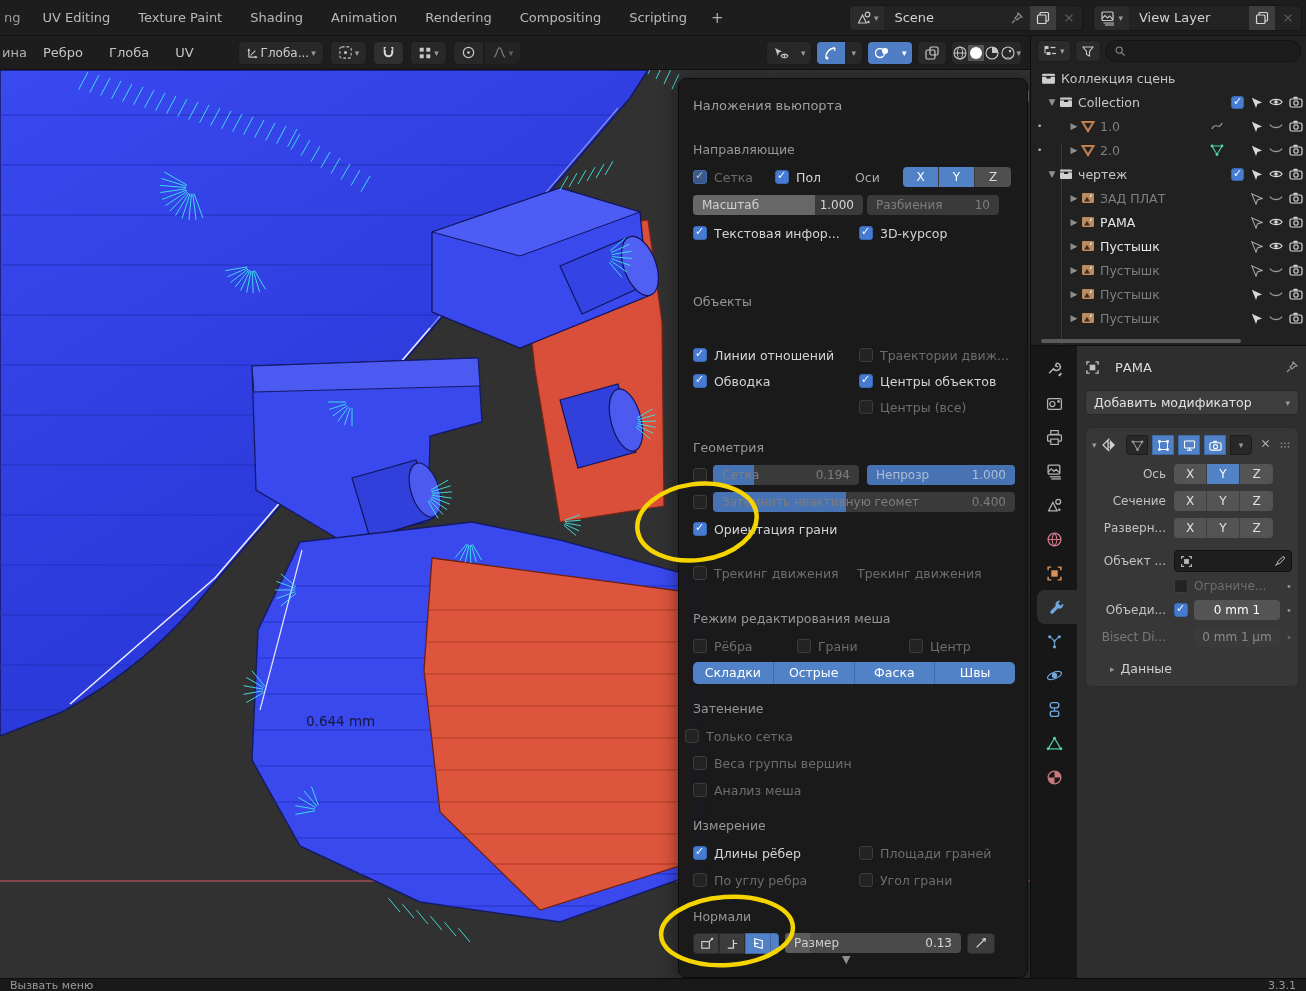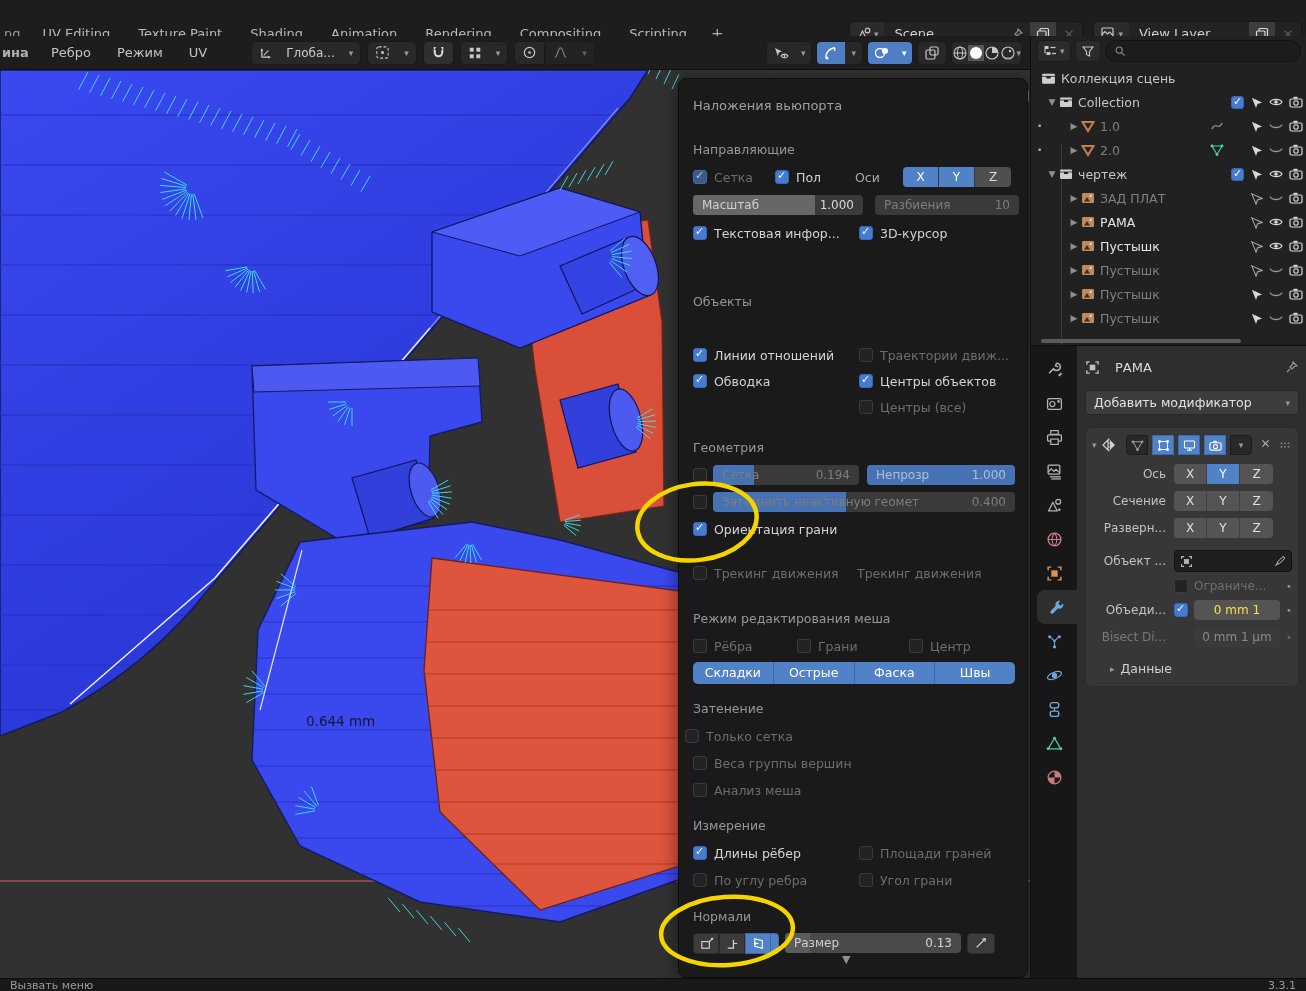--- a/index.html
+++ b/index.html
@@ -2,40 +2,40 @@
 <html><head>
 <meta charset="utf-8">
 <style>
   * { box-sizing: border-box; margin:0; padding:0; }
   html,body { width:1306px; height:991px; overflow:hidden; background:#111;
     font-family:"DejaVu Sans", sans-serif; font-size:12px; color:#c8c8c8; }
   .app { position:relative; width:1306px; height:991px; background:#1d1d1d; }
 
   
   .topbar { position:absolute; left:0; top:0; width:1306px; height:36px; background:#1d1d1d;
-    display:flex; align-items:center; border-bottom:1px solid #141414;margin-top:16px;}
+    display:flex; align-items:center; border-bottom:1px solid #141414;}
   .tabs { display:flex; align-items:center; gap:0; padding-left:2px;}
   .tab { padding:0 14px; height:26px; line-height:26px; color:#b9b9b9; font-size:13px; border-radius:5px 5px 0 0; cursor:default;}
   .tab.partial{ padding:0 8px 0 2px; color:#9a9a9a;}
   .tab-plus { color:#b0b0b0; font-size:15px; padding:0 10px;}
   .tb-right { margin-left:auto; display:flex; align-items:center; gap:10px; padding-right:4px;}
   .id-block { display:flex; align-items:center; background:#232323; border:1px solid #161616; border-radius:5px; height:26px; overflow:hidden;}
   .id-icon-btn { display:flex; align-items:center; gap:2px; padding:0 6px; height:100%; background:#2b2b2b; }
   .id-name { padding:0 10px; min-width:120px; color:#d2d2d2; font-size:13px;}
   .mini-btn { width:26px; height:100%; display:flex; align-items:center; justify-content:center; color:#9a9a9a;}
   .mini-btn.lighter{ background:#3d3d3d; color:#d8d8d8;}
   .mini-btn.dim{ color:#5f5f5f;}
   .carat { font-size:9px; color:#9a9a9a; }
 
   
   .vp-header { position:absolute; left:0; top:36px; width:1030px; height:34px; background:#1d1d1d;
     display:flex; align-items:center; border-bottom:1px solid #101010;}
   .vph-menu { color:#c4c4c4; font-size:13px; margin-right:26px;}
-  .vph-menu.partial{ margin-left:2px; margin-right:22px; color:#b0b0b0;font-weight:bold;}
-  .wbtn { display:flex; align-items:center; gap:12px; background:#282828; border:1px solid #1a1a1a;
+  .vph-menu.partial{ margin-left:2px; margin-right:16px; color:#b0b0b0;}
+  .wbtn { display:flex; align-items:center; gap:0; background:#282828; border:1px solid #1a1a1a;
     border-radius:5px; height:24px; padding:0 7px; color:#cccccc; margin-right:6px;}
   .wbtn .carat{ margin-left:2px;}
   .wbtn.toggled { background:#2f2f2f; }
   .vph-right { margin-left:auto; display:flex; align-items:center; gap:4px; padding-right:8px;}
   .tgl { display:flex; align-items:center; height:24px; background:#282828; border:1px solid #1a1a1a; border-radius:5px; overflow:hidden;}
   .tgl .seg { height:100%; display:flex; align-items:center; justify-content:center; padding:0 6px;}
   .seg.on { background:#4f7ec4; color:#fff;}
   .shade-group { display:flex; align-items:center; background:#282828; border:1px solid #1a1a1a; border-radius:5px; overflow:hidden; height:24px;}
   .shade-group .seg.sel { background:#565656; }
 
@@ -116,21 +116,21 @@
   .mod-tgl.on { background:#5181c6; border-color:#3f69a6;}
   .mod-tgl.first{ border-radius:4px 0 0 4px;} .mod-tgl.dd{ border-radius:0 4px 4px 0;}
   .prow { display:flex; align-items:center; margin-top:7px;}
   .prow .plab { width:82px; text-align:right; color:#c2c2c2; font-size:12px; padding-right:8px; white-space:nowrap; overflow:hidden; flex:none;}
   .prow .plab.dim { color:#787878;}
   .pseg { display:flex; border-radius:4px; overflow:hidden;}
   .pseg span { width:33px; height:20px; line-height:20px; text-align:center; background:#545454; color:#e0e0e0; border-right:1px solid #404040; font-size:12px;}
   .pseg span:last-child{border-right:none;}
   .pseg span.sel { background:#5181c6; color:#fff;}
   .objfield { display:flex; align-items:center; width:118px; height:22px; background:#1f1f1f; border:1px solid #121212; border-radius:4px; padding:0 5px; gap:4px;}
-  .valfield { width:86px; height:20px; background:#545454; border-radius:4px; color:#fde047; text-align:center; line-height:20px; font-size:12px;}
+  .valfield { width:86px; height:20px; background:#545454; border-radius:4px; color:#ffffff; text-align:center; line-height:20px; font-size:12px;}
   .valfield.dis { background:#3a3a3a; color:#8a8a8a;}
   .adot { color:#909090; font-size:10px; margin-left:8px;}
   .dataexp { display:flex; align-items:center; gap:6px; margin-top:14px; color:#d0d0d0; font-size:12.5px; padding-left:18px;}
 
   
   .statusbar { position:absolute; left:0; top:978px; width:1306px; height:13px; background:#191919; border-top:1px solid #0c0c0c;
     display:flex; align-items:center; justify-content:space-between; padding:0 10px; color:#9a9a9a; font-size:11px; overflow:hidden;}
 
   svg.ic { display:block; }
 </style>
@@ -438,21 +438,21 @@
               <use href="#i-x"></use>
             </svg>
           </span>
       </div>
     </div>
   </div>
 
   <div class="vp-header">
     <span class="vph-menu partial">ина</span>
     <span class="vph-menu">Ребро</span>
-    <span class="vph-menu">Режим</span>
+    <span class="vph-menu">Глоба</span>
     <span class="vph-menu">UV</span>
     <div class="wbtn" style="margin-left:18px">
       <svg class="ic" width="15" height="15" color="#c8c8c8">
           <use href="#i-orient"></use>
         </svg>
       <span>Глоба...</span>
       <span class="carat">▾</span>
     </div>
     <div class="wbtn">
       <svg class="ic" width="15" height="15" color="#c8c8c8">
@@ -795,21 +795,21 @@
       </div>
 
       <div class="op-row" style="top:114px">
         <span class="op-abs" style="left:14px; width:170px">
             <span class="slider" style="width:170px">
               <span class="fill grey" style="width:72%"></span>
               <span class="s-lab">Масштаб</span>
               <span class="s-val">1.000</span>
             </span>
           </span>
-        <span class="op-abs" style="left:196px; width:144px">
+        <span class="op-abs" style="left:188px; width:132px">
             <span class="slider dis" style="width:148px">
               <span class="s-lab">Разбиения</span>
               <span class="s-val">10</span>
             </span>
           </span>
       </div>
 
       <div class="op-row" style="top:142px">
         <span class="op-abs" style="left:14px">
             <span class="cb on"></span>

